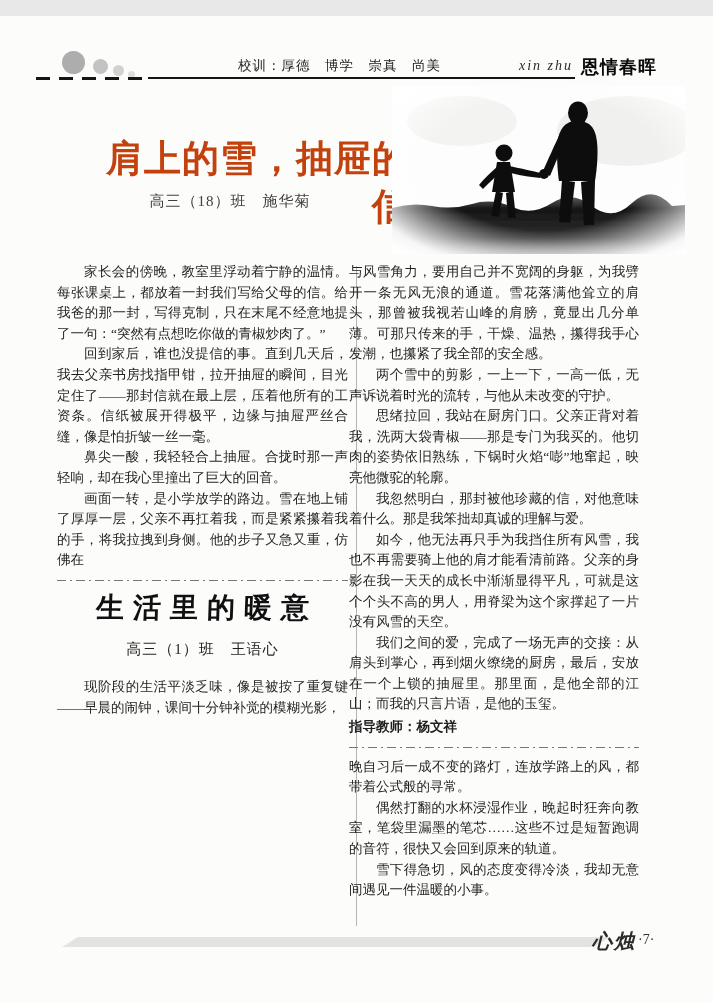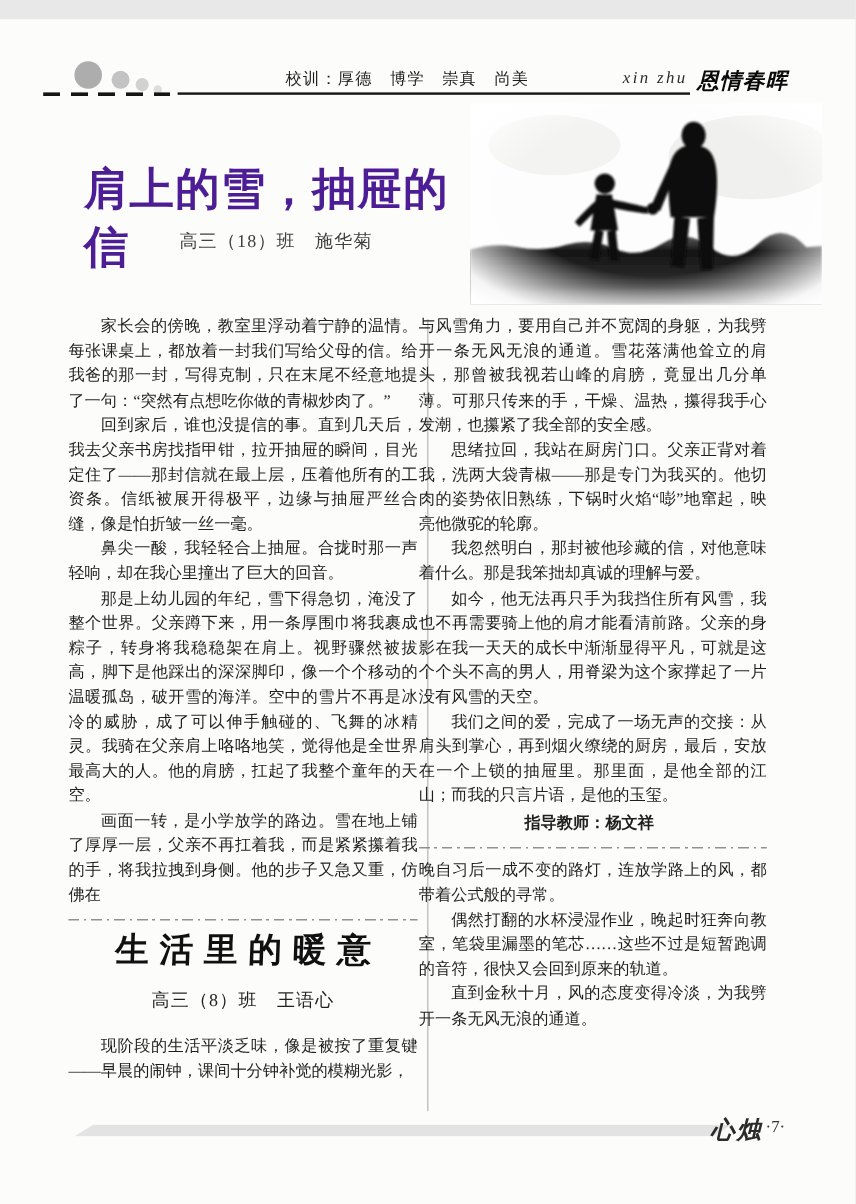--- a/index.html
+++ b/index.html
@@ -14,37 +14,37 @@
   .c2{left:93px;top:43px;width:15px;height:15px;background:#c3c3c3;}
   .c3{left:113px;top:49px;width:11px;height:11px;background:#d2d2d2;}
   .c4{left:128px;top:55px;width:7px;height:7px;background:#dedede;}
   .hdr-dashline{position:absolute;left:36px;top:61px;width:112px;height:3px;
     background:repeating-linear-gradient(90deg,#151515 0 14px,transparent 14px 23px);}
   .hdr-solidline{position:absolute;left:148px;top:61px;width:427px;height:2px;background:#151515;}
   .hdr-motto{position:absolute;left:238px;top:41px;font-size:13.5px;letter-spacing:1px;color:#1c1c1c;}
   .hdr-pinyin{position:absolute;left:519px;top:42px;font-style:italic;font-size:14px;
     letter-spacing:2px;color:#2a2a2a;font-family:"Liberation Serif",serif;}
   .hdr-brand{position:absolute;left:581px;top:39px;font-size:18px;font-weight:bold;
-    letter-spacing:1px;color:#0a0a0a;font-family:"Liberation Sans","DejaVu Sans",sans-serif;font-style:italic;}
+    letter-spacing:1px;color:#0a0a0a;font-family:"Liberation Sans","DejaVu Sans",sans-serif;}
   
   .title1{position:absolute;left:70px;top:94px;width:340px;font-size:37px;font-weight:bold;
-    letter-spacing:1px;color:#4c1d95;line-height:1.3;}
+    letter-spacing:1px;color:#c2410c;line-height:1.3;text-align:right;}
   .author1{position:absolute;left:80px;top:176px;width:300px;text-align:center;
     font-size:15px;letter-spacing:1px;color:#404040;}
   
   .photo{position:absolute;left:392px;top:70px;width:293px;height:168px;}
   .photo svg{display:block;}
   
   .col{position:absolute;top:246px;font-size:13.5px;line-height:20.6px;text-align:justify;
     color:#1f1f1f;}
   .col-left{left:57px;width:291px;}
   .col-right{left:349px;width:290px;}
   .para{margin:0;text-indent:2em;}
   .para.no-indent{text-indent:0;}
-  .teacher{margin:2px 6px 0 0;text-align:center;font-weight:bold;
+  .teacher{margin:2px 6px 0 0;text-align:left;font-weight:bold;
     font-family:"Liberation Sans","DejaVu Sans",sans-serif;font-size:13.5px;}
   .divider{height:2px;margin:9px 0 8px 0;
     background:repeating-linear-gradient(90deg,#777 0 9px,transparent 9px 13px,#777 13px 15px,transparent 15px 19px);
     background-size:100% 1px;background-repeat:repeat-x;background-position:center;}
   .vdivider{position:absolute;left:356px;top:250px;width:1px;height:660px;background:#b5b5b5;}
   
   .title2{margin:16px 0 0 0;text-align:center;font-size:28px;font-weight:bold;
     letter-spacing:9px;text-indent:9px;color:#101010;
     font-family:"Liberation Serif",serif;transform:skewX(-2deg);}
   .author2{margin:20px 0 18px 0;text-align:center;font-size:15px;letter-spacing:1px;text-indent:0;}
@@ -122,40 +122,40 @@
       </g>
 
       <rect x="0" y="0" width="293" height="168" fill="url(#vign)"></rect>
     </svg>
   </div>
 
   <div class="col col-left">
     <p class="para">家长会的傍晚，教室里浮动着宁静的温情。每张课桌上，都放着一封我们写给父母的信。给我爸的那一封，写得克制，只在末尾不经意地提了一句：“突然有点想吃你做的青椒炒肉了。”</p>
     <p class="para">回到家后，谁也没提信的事。直到几天后，我去父亲书房找指甲钳，拉开抽屉的瞬间，目光定住了——那封信就在最上层，压着他所有的工资条。信纸被展开得极平，边缘与抽屉严丝合缝，像是怕折皱一丝一毫。</p>
     <p class="para">鼻尖一酸，我轻轻合上抽屉。合拢时那一声轻响，却在我心里撞出了巨大的回音。</p>
-    <p class="para">那是上幼儿园的年纪，雪下得急切，淹没了整个世界。父亲蹲下来，用一条厚围巾将我裹成粽子，转身将我稳稳架在肩上。视野骤然被拔高，脚下是他踩出的深深脚印，像一个个移动的温暖孤岛，破开雪的海洋。空中的雪片不再是冰冷的威胁，成了可以伸手触碰的、飞舞的冰精灵。我骑在父亲肩上咯咯地笑，觉得他是全世界最高大的人。他的肩膀，扛起了我整个童年的天空。</p>
     <p class="para">画面一转，是小学放学的路边。雪在地上铺了厚厚一层，父亲不再扛着我，而是紧紧攥着我的手，将我拉拽到身侧。他的步子又急又重，仿佛在</p>
     <div class="divider"></div>
     <div class="title2">生活里的暖意</div>
-    <div class="author2">高三（8）班　王语心</div>
+    <div class="author2">高三（1）班　王语心</div>
     <p class="para">现阶段的生活平淡乏味，像是被按了重复键——早晨的闹钟，课间十分钟补觉的模糊光影，</p>
   </div>
 
   <div class="vdivider"></div>
 
   <div class="col col-right">
     <p class="para no-indent">与风雪角力，要用自己并不宽阔的身躯，为我劈开一条无风无浪的通道。雪花落满他耸立的肩头，那曾被我视若山峰的肩膀，竟显出几分单薄。可那只传来的手，干燥、温热，攥得我手心发潮，也攥紧了我全部的安全感。</p>
+    <p class="para">两个雪中的剪影，一上一下，一高一低，无声诉说着时光的流转，与他从未改变的守护。</p>
     <p class="para">思绪拉回，我站在厨房门口。父亲正背对着我，洗两大袋青椒——那是专门为我买的。他切肉的姿势依旧熟练，下锅时火焰“嘭”地窜起，映亮他微驼的轮廓。</p>
     <p class="para">我忽然明白，那封被他珍藏的信，对他意味着什么。那是我笨拙却真诚的理解与爱。</p>
     <p class="para">如今，他无法再只手为我挡住所有风雪，我也不再需要骑上他的肩才能看清前路。父亲的身影在我一天天的成长中渐渐显得平凡，可就是这个个头不高的男人，用脊梁为这个家撑起了一片没有风雪的天空。</p>
     <p class="para">我们之间的爱，完成了一场无声的交接：从肩头到掌心，再到烟火缭绕的厨房，最后，安放在一个上锁的抽屉里。那里面，是他全部的江山；而我的只言片语，是他的玉玺。</p>
     <p class="teacher">指导教师：杨文祥</p>
     <div class="divider"></div>
     <p class="para no-indent">晚自习后一成不变的路灯，连放学路上的风，都带着公式般的寻常。</p>
     <p class="para">偶然打翻的水杯浸湿作业，晚起时狂奔向教室，笔袋里漏墨的笔芯……这些不过是短暂跑调的音符，很快又会回到原来的轨道。</p>
-    <p class="para">直到金秋十月，风的态度变得冷淡，为我劈开一条无风无浪的通道。</p>
+    <p class="para">雪下得急切，风的态度变得冷淡，我却无意间遇见一件温暖的小事。</p>
   </div>
 
   <div class="ftr-band"></div>
   <div class="ftr-journal">心烛</div>
   <div class="ftr-page">·7·</div>
 
 </div>
 
 </body></html>

